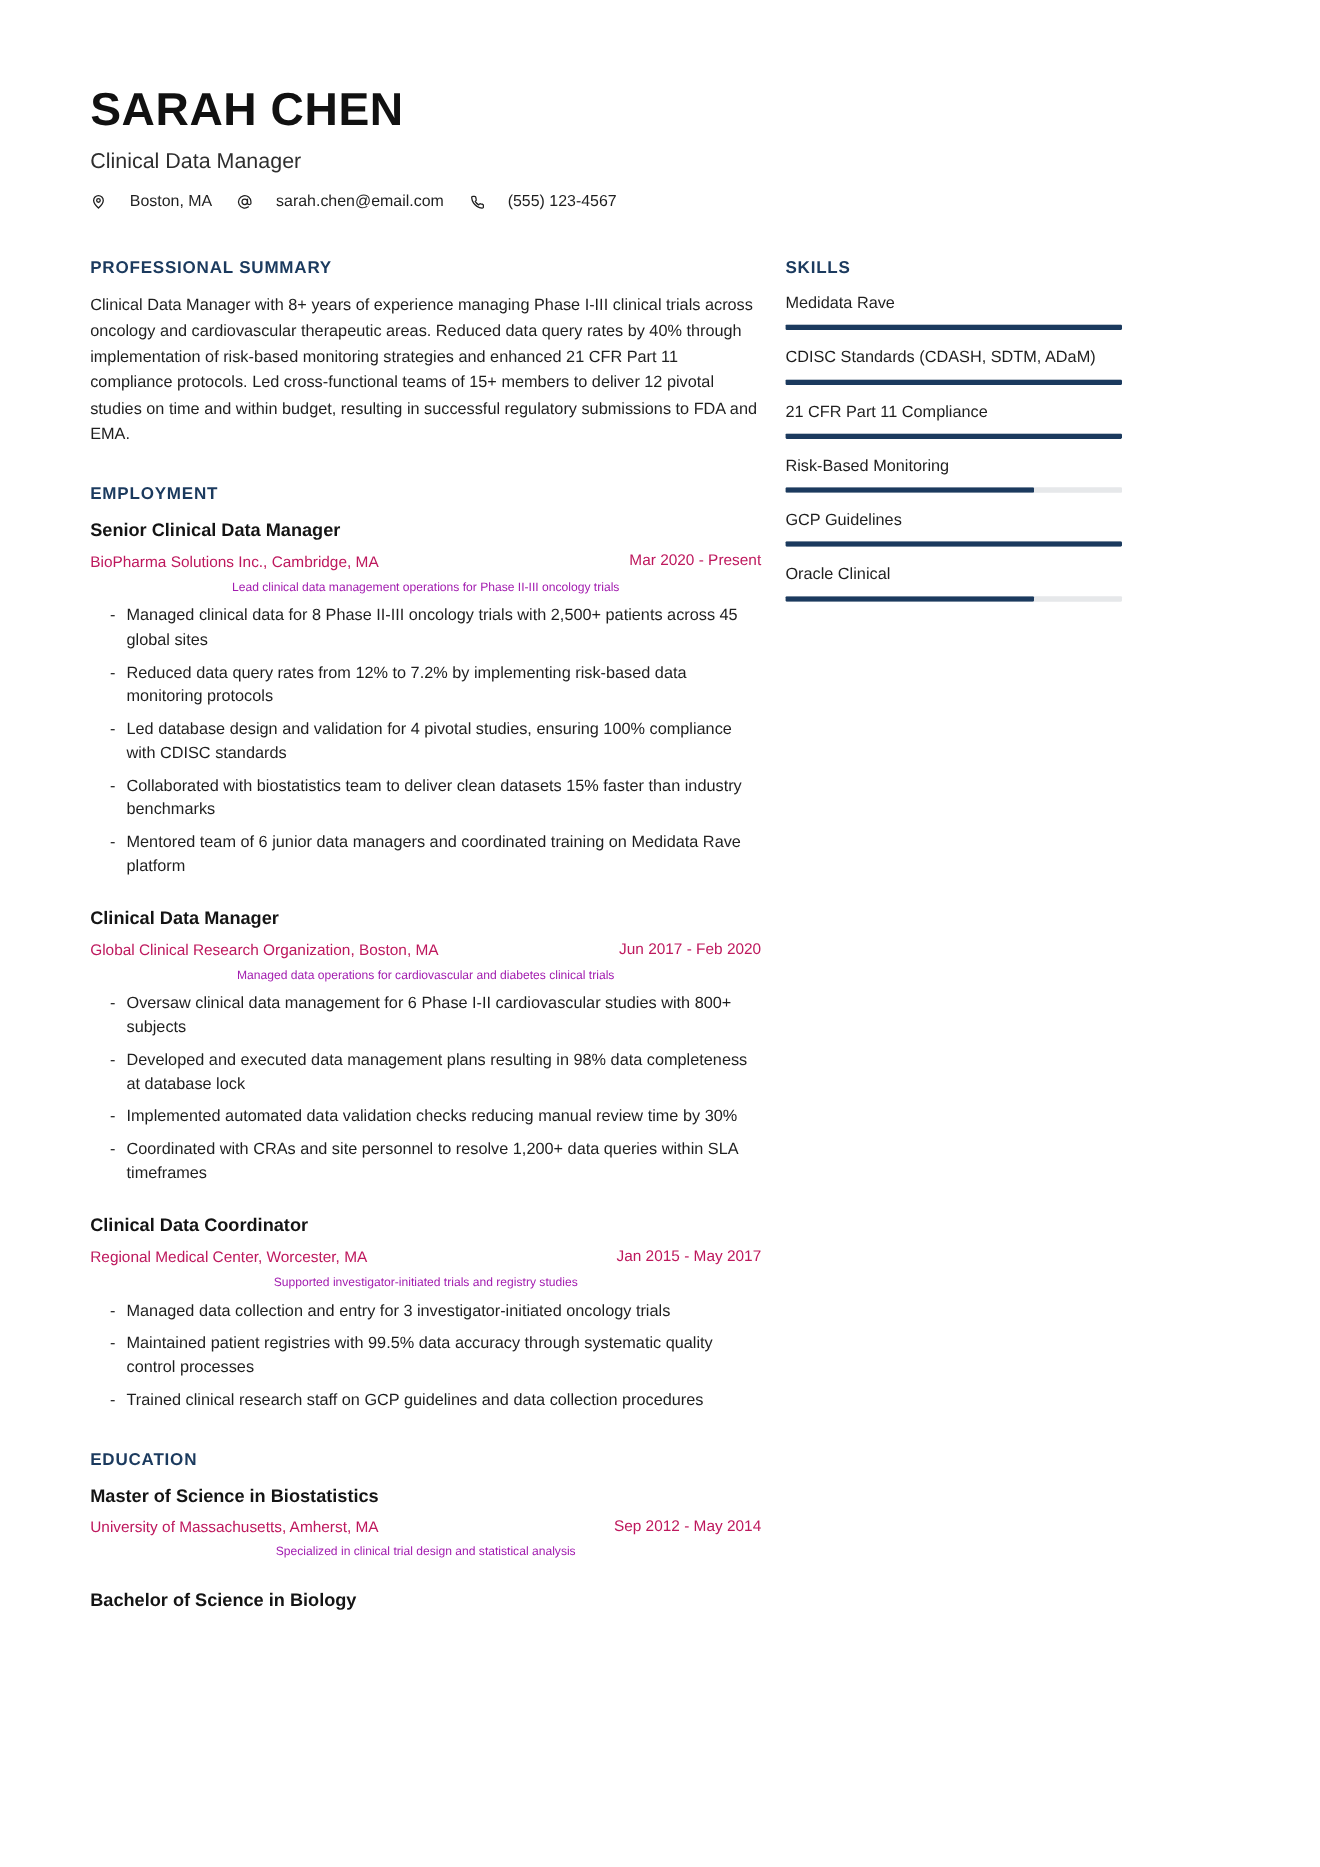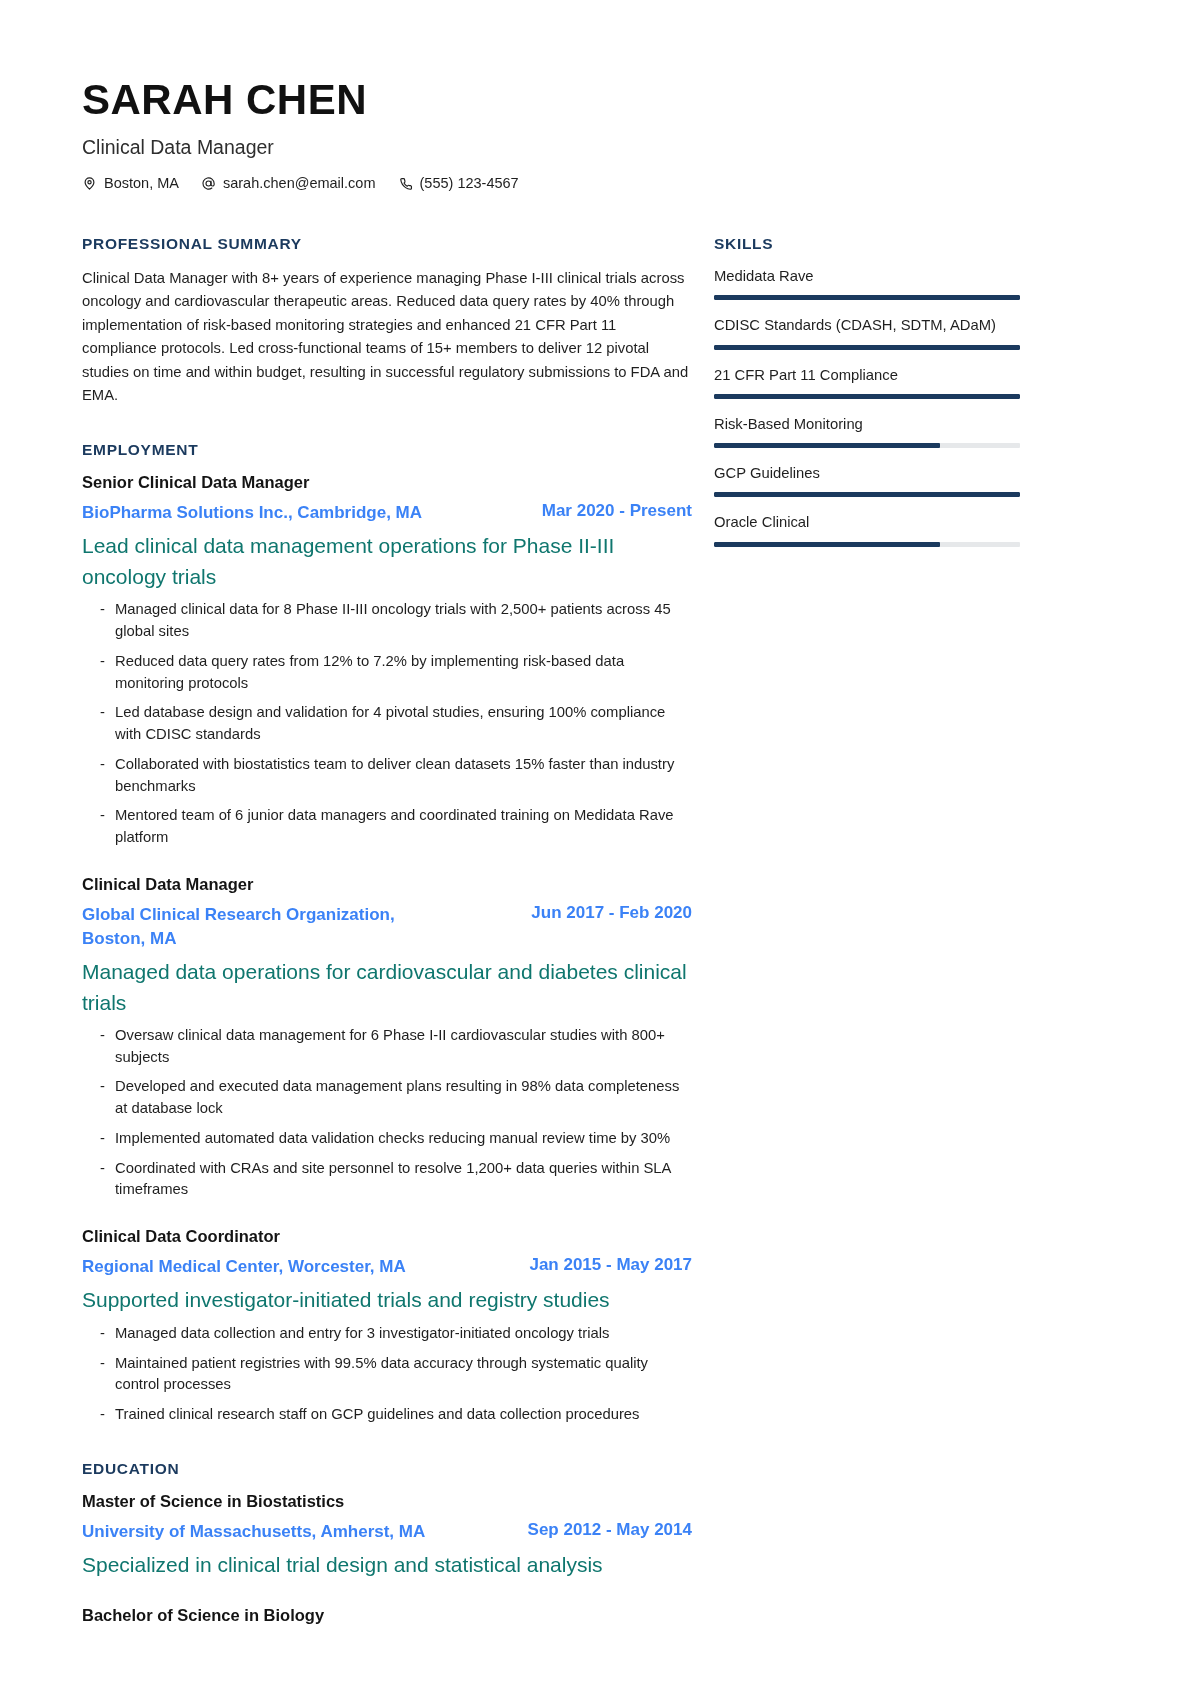--- a/index.html
+++ b/index.html
@@ -36,21 +36,21 @@
   .contact-row {
     display: flex;
     align-items: center;
     gap: 22px;
     font-size: 14.5px;
     color: #1f1f1f;
   }
   .contact-item {
     display: flex;
     align-items: center;
-    gap: 7px;
+    gap: 21px;
     white-space: nowrap;
   }
   .contact-item svg { display: block; flex: none; }
 
   
   .columns {
     display: flex;
     gap: 22px;
     margin-top: 44px;
     align-items: flex-start;
@@ -80,32 +80,32 @@
     font-size: 16.5px;
     font-weight: 700;
     color: #141414;
     margin-bottom: 9px;
   }
   .entry-meta {
     display: flex;
     justify-content: space-between;
     align-items: flex-start;
     gap: 18px;
-    font-size: 17px;
-    color: #3b82f6;
+    font-size: 14px;
+    color: #be185d;
     margin-bottom: 6px;
-    font-weight: bold;
   }
   .entry-org { flex: 1 1 auto; max-width: 360px; line-height: 1.42; }
   .entry-dates { flex: none; white-space: nowrap; text-align: right; }
   .entry-desc {
-    font-size: 21px;
-    color: #0f766e;
+    font-size: 11px;
+    color: #a21caf;
     line-height: 1.45;
     margin-bottom: 7px;
+    text-align: center;
   }
   .bullets { list-style: none; }
   .bullets li {
     position: relative;
     padding-left: 33px;
     font-size: 14.8px;
     line-height: 1.47;
     color: #1f1f1f;
     margin-bottom: 8px;
   }

